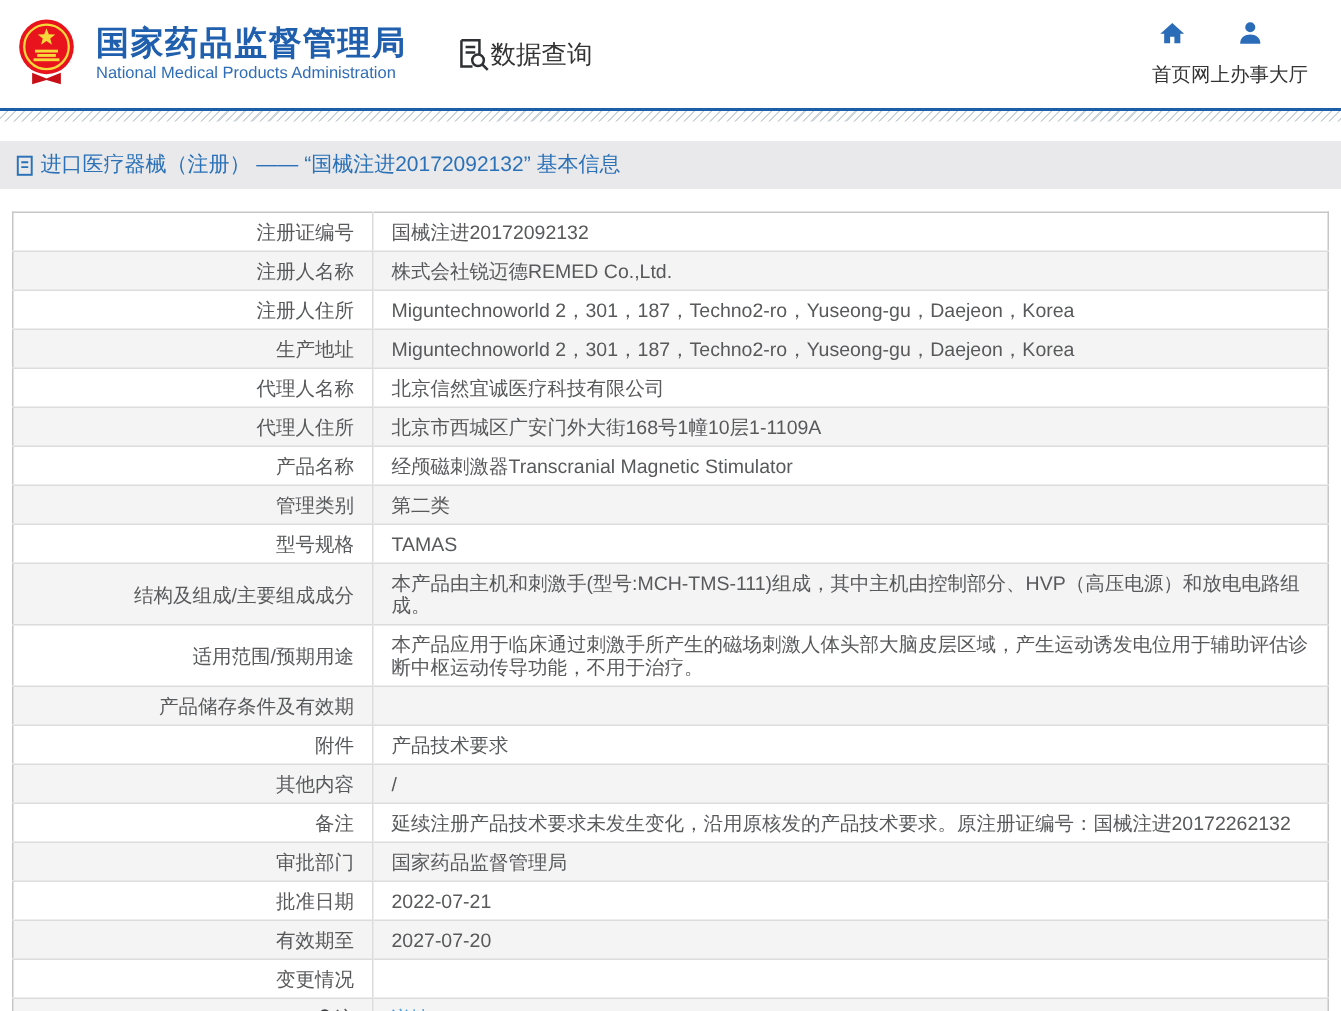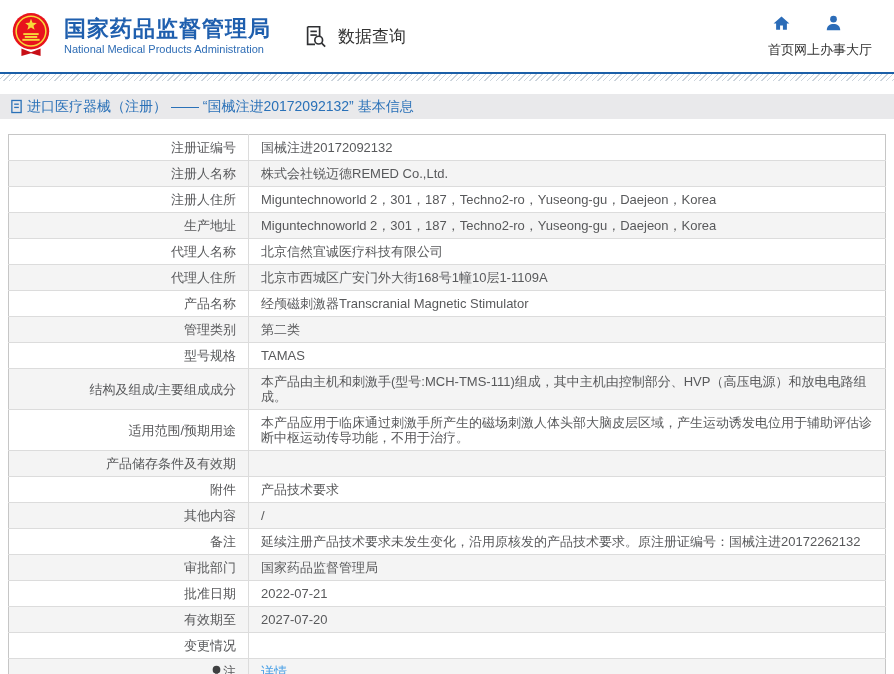--- a/index.html
+++ b/index.html
@@ -18,21 +18,21 @@
     background: #fff;
   }
   .brand { display: flex; align-items: center; gap: 10px; }
   .emblem { width: 46px; height: 50px; flex: 0 0 auto; }
   .titles .cn {
     font-size: 22px; font-weight: bold; color: #1f5fae;
     letter-spacing: 1px; line-height: 26px;
   }
   .titles .en { font-size: 11px; color: #2f6db5; line-height: 14px; }
   .data-query {
-    display: flex; align-items: center; gap: 11px;
+    display: flex; align-items: center; gap: 0;
     margin-left: 32px;
     font-size: 17px; color: #333;
     cursor: pointer;
   }
   .data-query svg { display: block; }
   .top-nav { margin-left: auto; display: flex; }
   .nav-item {
     display: flex; flex-direction: column; align-items: center; gap: 4px;
     text-decoration: none; cursor: pointer;
   }
@@ -43,21 +43,21 @@
     height: 7px;
     background: repeating-linear-gradient(
       135deg,
       #ffffff 0px, #ffffff 3px,
       #ccd4dc 3px, #ccd4dc 4px
     );
   }
   
   .breadcrumb-bar {
     margin-top: 13px;
-    height: 25px;
+    height: 32px;
     background: #e9e9eb;
     display: flex; align-items: center;
     padding: 0 10px;
     font-size: 14px; color: #2a71b8;
   }
   .breadcrumb-bar .doc-icon { margin-right: 4px; display: inline-flex; }
   
   .table-wrap { margin: 15px 8px 0 8px; }
   table.info-table {
     width: 100%;

